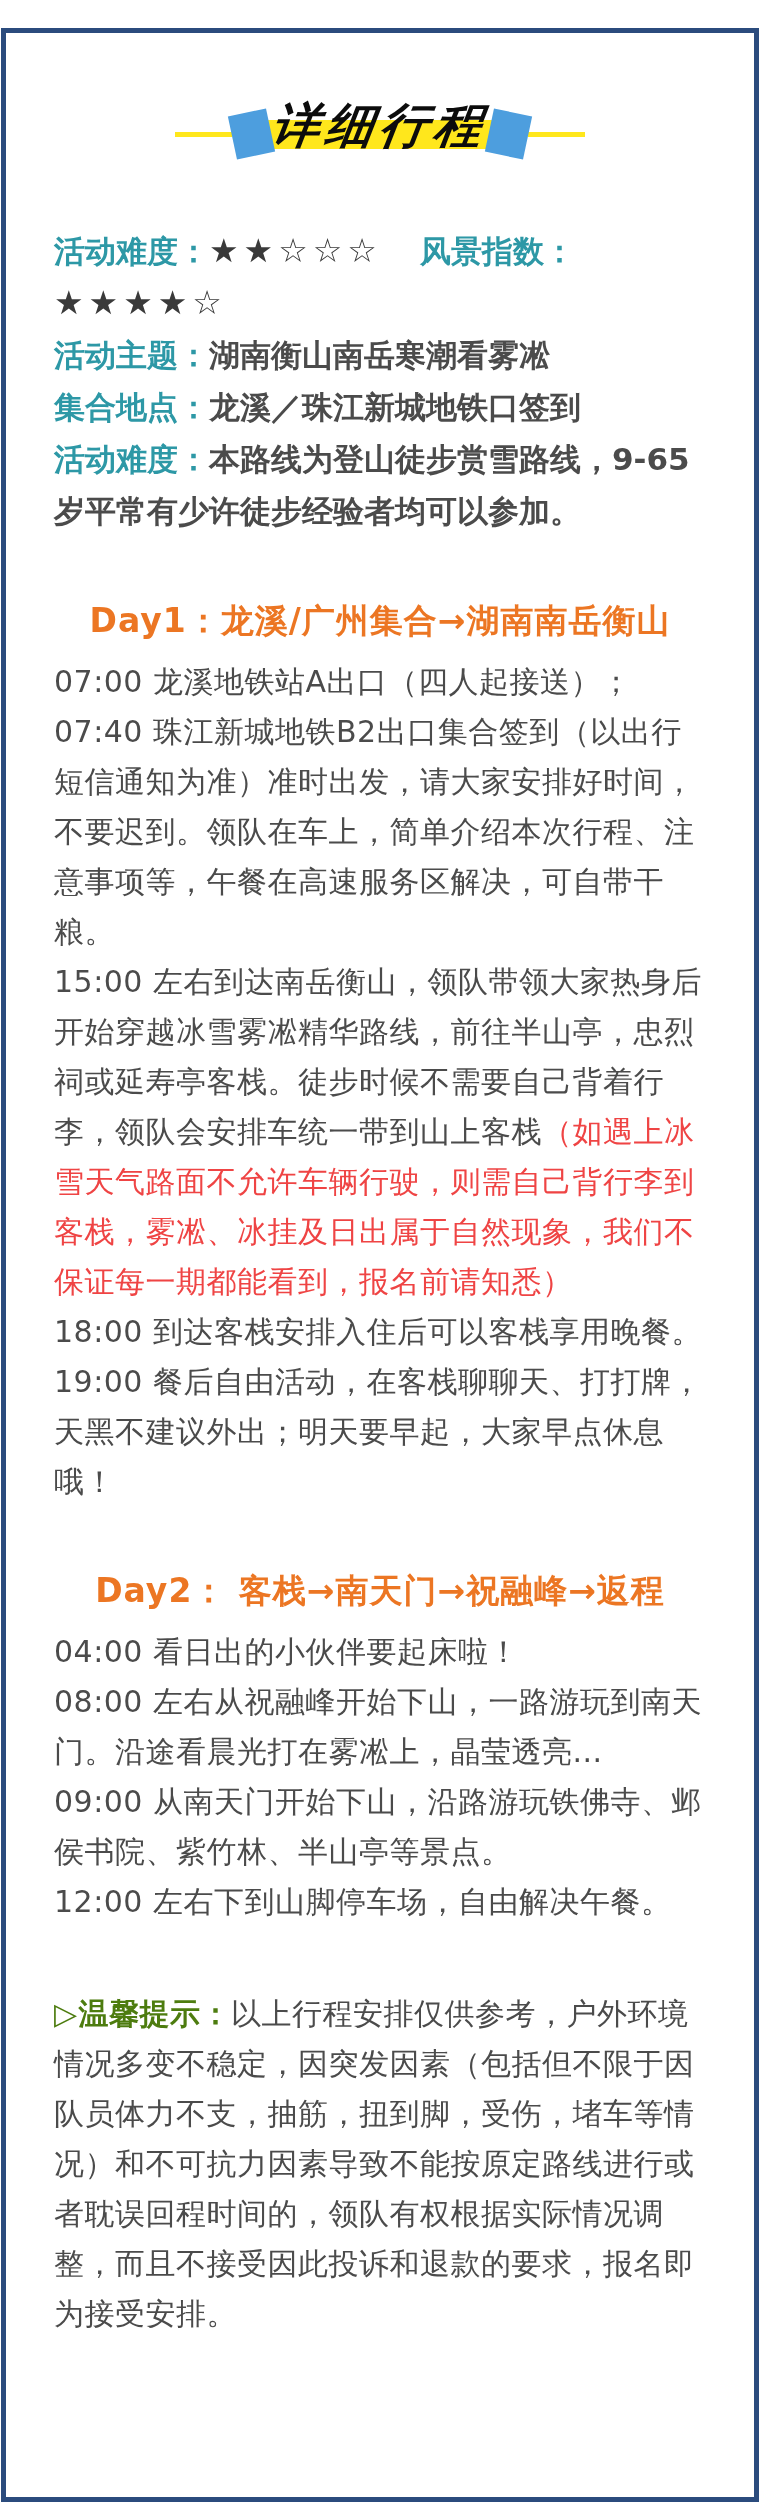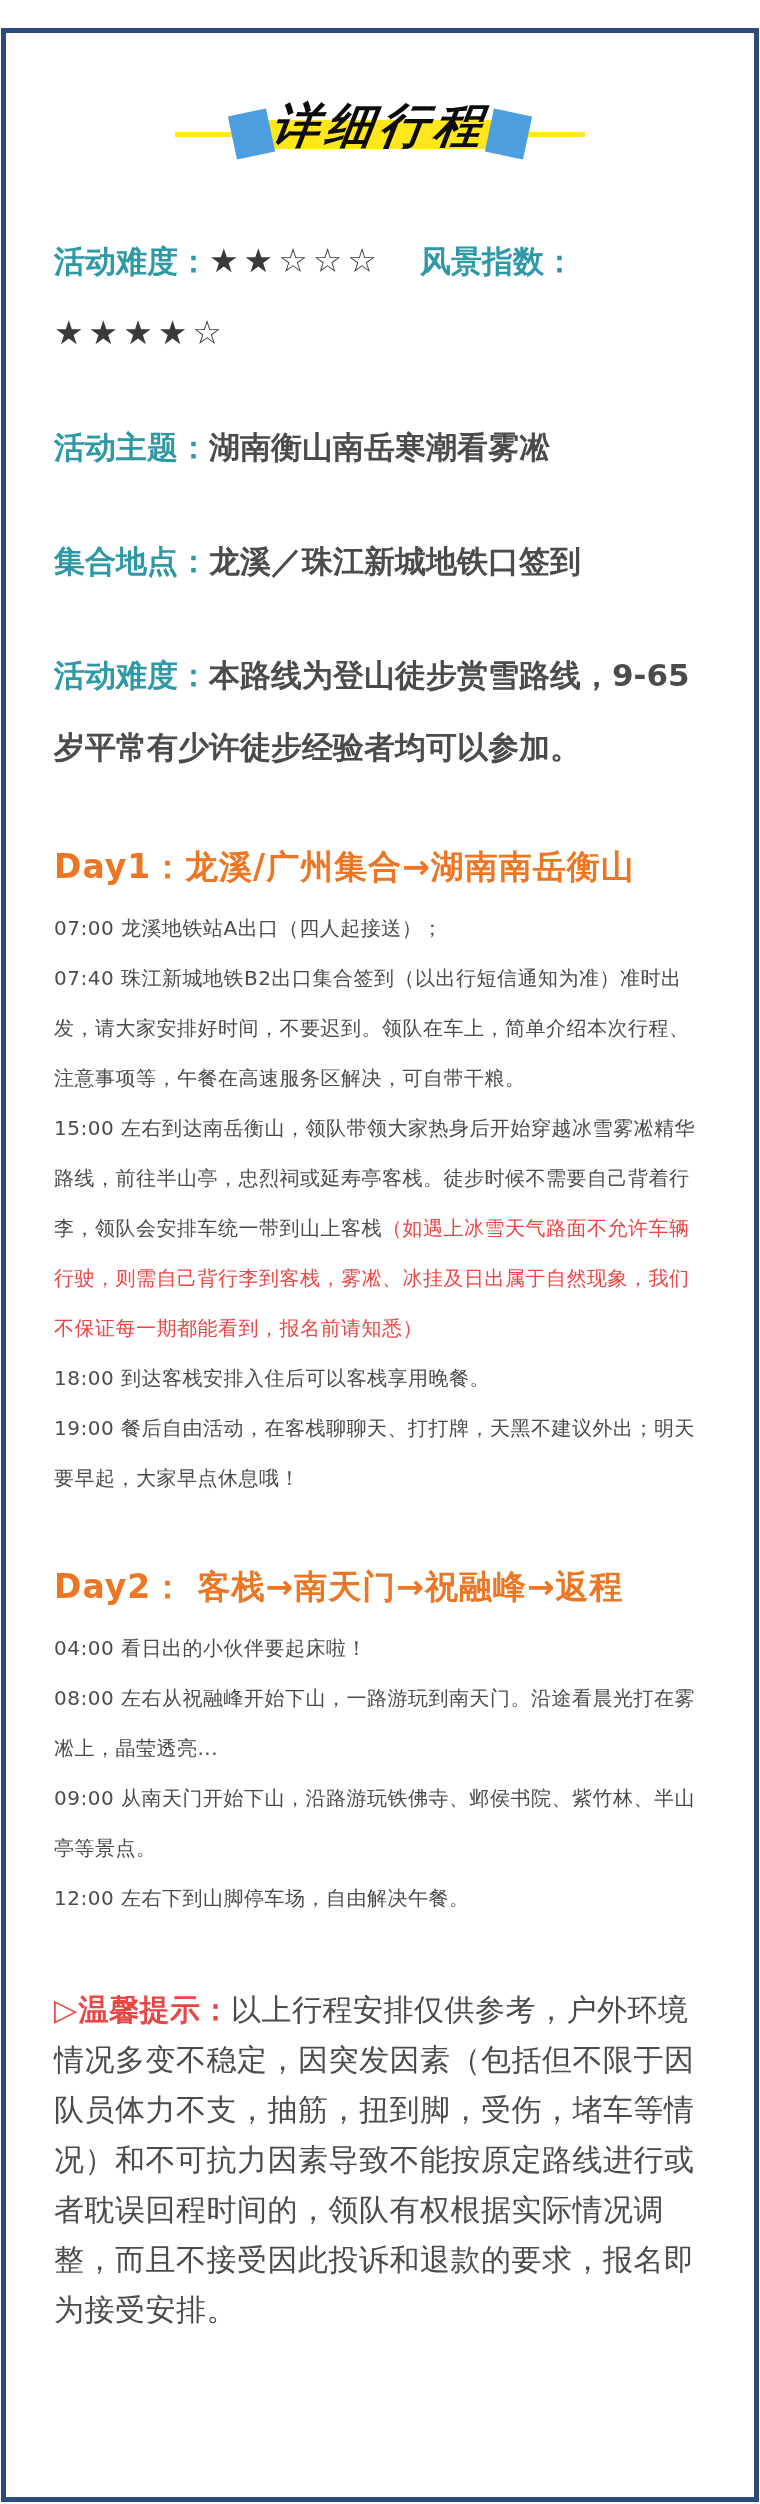--- a/index.html
+++ b/index.html
@@ -32,35 +32,35 @@
   .title-text {
     position:absolute; left:50%; bottom:-6px;
     transform:translateX(-50%) skewX(-8deg);
     font-style:italic; font-weight:900;
     font-size:48px; letter-spacing:6px; line-height:1.2;
     color:#0c0c0c; white-space:nowrap;
   }
   
   .content { padding:0 48px; }
   .info-block { margin-top:46px; }
-  .info-row { font-size:31px; line-height:72px; font-weight:bold; color:#4B4B4B;margin-top:42px; }
+  .info-row { font-size:31px; line-height:52px; font-weight:bold; color:#4B4B4B; }
   .info-label { color:#2D98A6; font-weight:bold; }
   .stars { font-size:33px; color:#3A3A3A; letter-spacing:5px; font-weight:400; }
   .rating-group2 { margin-left:38px; }
   
   .day-title {
     margin-top:64px; margin-bottom:16px;
     font-size:33px; line-height:40px;
-    font-weight:bold; color:#EC7623; letter-spacing:1px;
+    font-weight:bold; color:#EC7623; letter-spacing:1px;text-align:center;
   }
-  .entry { font-size:20px; line-height:50px; color:#4B4B4B; letter-spacing:0.5px; }
+  .entry { font-size:30px; line-height:50px; color:#4B4B4B; letter-spacing:0.5px; }
   .entry .hl { color:#ef4444; }
   
   .tips { margin-top:62px; font-size:30px; line-height:50px; color:#4B4B4B; letter-spacing:0.5px; }
-  .tips-label { color:#ef4444; font-weight:bold; }
+  .tips-label { color:#4d7c0f; font-weight:bold; }
   .tri { font-weight:400; margin-right:1px; }
 </style>
 </head>
 <body>
 
 <div class="page">
   <div class="frame">
 
     <div class="banner">
       <span class="hline"></span>

